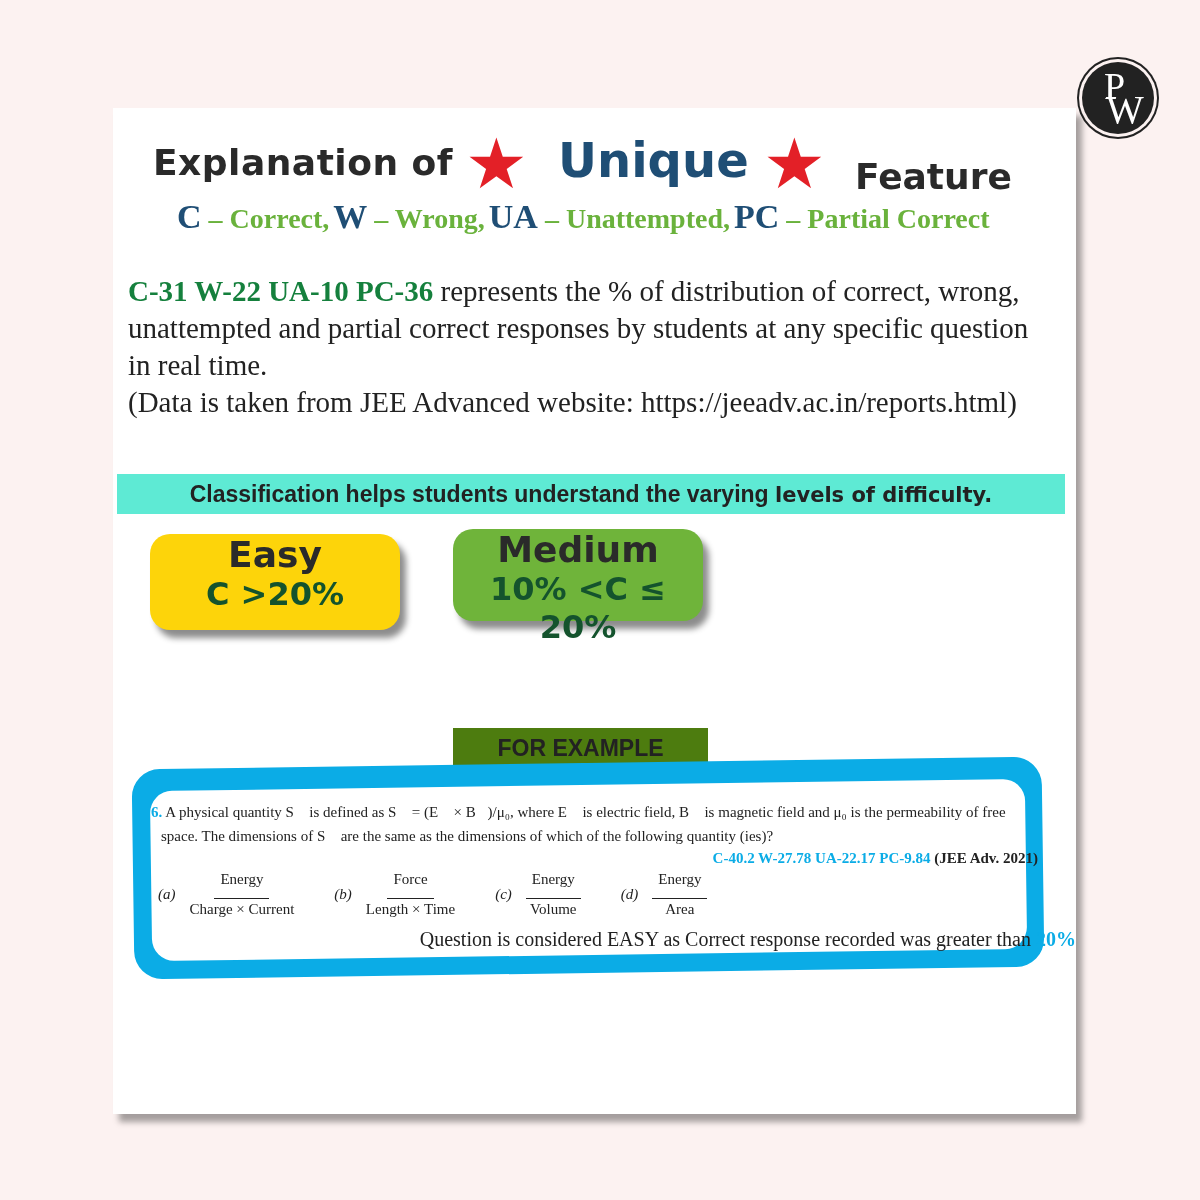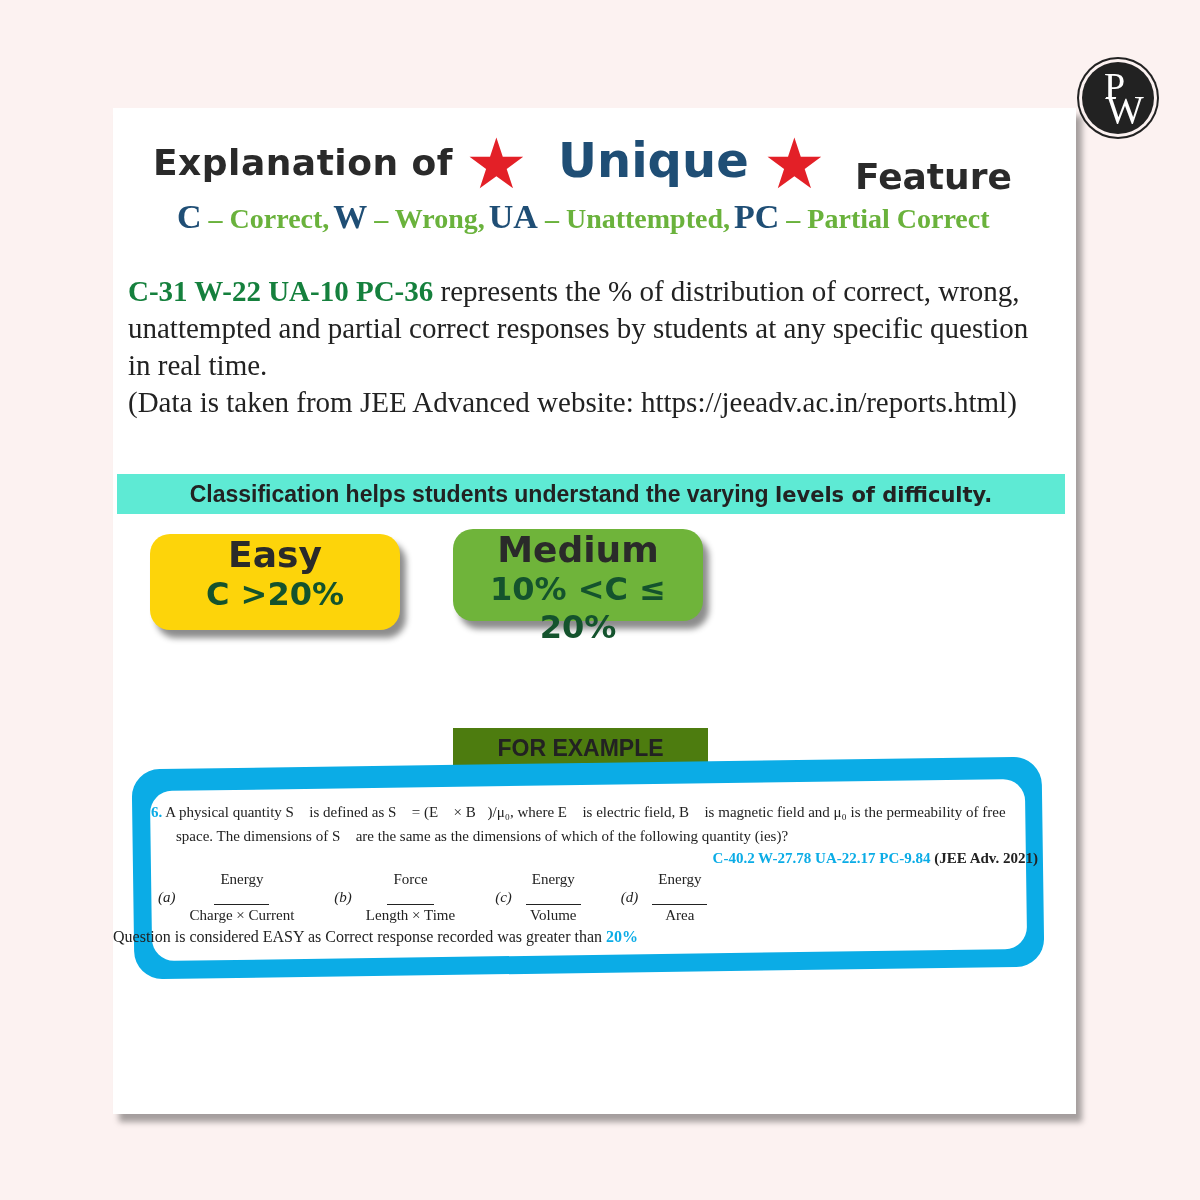--- a/index.html
+++ b/index.html
@@ -32,23 +32,23 @@
   .qbox { position:absolute; left:20px; top:655px; width:910px; height:210px; background:#0bace6; border-radius:28px; transform:rotate(-0.8deg); }
   .qinner { position:absolute; left:18px; top:22px; width:875px; height:170px; background:#fff; border-radius:22px; }
   .q { position:absolute; left:38px; top:692px; width:880px; font-size:15px; color:#222; line-height:24px; }
   .q .num { color:#0bace6; font-weight:bold; }
   .q .stats { position:absolute; right:-7px; top:46px; font-weight:bold; }
   .q .stats .s { color:#0bace6; }
   .opts { position:absolute; left:45px; top:763px; font-size:15px; color:#222; display:flex; align-items:center; }
   .opt { display:flex; align-items:center; margin-right:40px; }
   .opt .lab { font-style:italic; margin-right:14px; }
   .frac { display:inline-flex; flex-direction:column; align-items:center; }
-  .frac .nu { border-bottom:1px solid #222; padding:0 6px 16px; }
+  .frac .nu { border-bottom:1px solid #222; padding:0 6px 10px; }
   .frac .de { padding-top:2px; }
-  .concl { position:absolute; left:0; top:820px; width:963px; text-align:left; font-size:16px; color:#222; }
+  .concl { position:absolute; left:0; top:820px; width:963px; text-align:right; font-size:20px; color:#222; }
   .concl .pct { color:#0bace6; font-weight:bold; }
 </style>
 </head>
 <body>
 
 <div class="logo">
   <span class="p">P</span>
   <span class="w">W</span>
 </div>
 
@@ -88,21 +88,21 @@
 
   <div class="forex">FOR EXAMPLE</div>
 
   <div class="qbox">
     <div class="qinner"></div>
   </div>
 
   <div class="q">
     <span class="num">6.</span>
     <span>A physical quantity S⃗ is defined as S⃗ = (E⃗ × B⃗)/μ₀, where E⃗ is electric field, B⃗ is magnetic field and μ₀ is the permeability of free</span><br>
-    <span style="padding-left:25px">space. The dimensions of S⃗ are the same as the dimensions of which of the following quantity (ies)?</span>
+    <span style="padding-left:10px">space. The dimensions of S⃗ are the same as the dimensions of which of the following quantity (ies)?</span>
     <div class="stats">
       <span class="s">C-40.2 W-27.78 UA-22.17 PC-9.84</span><span> (JEE Adv. 2021)</span>
     </div>
   </div>
 
   <div class="opts">
     <div class="opt">
       <span class="lab">(a)</span>
       <span class="frac">
           <span class="nu">Energy</span>

